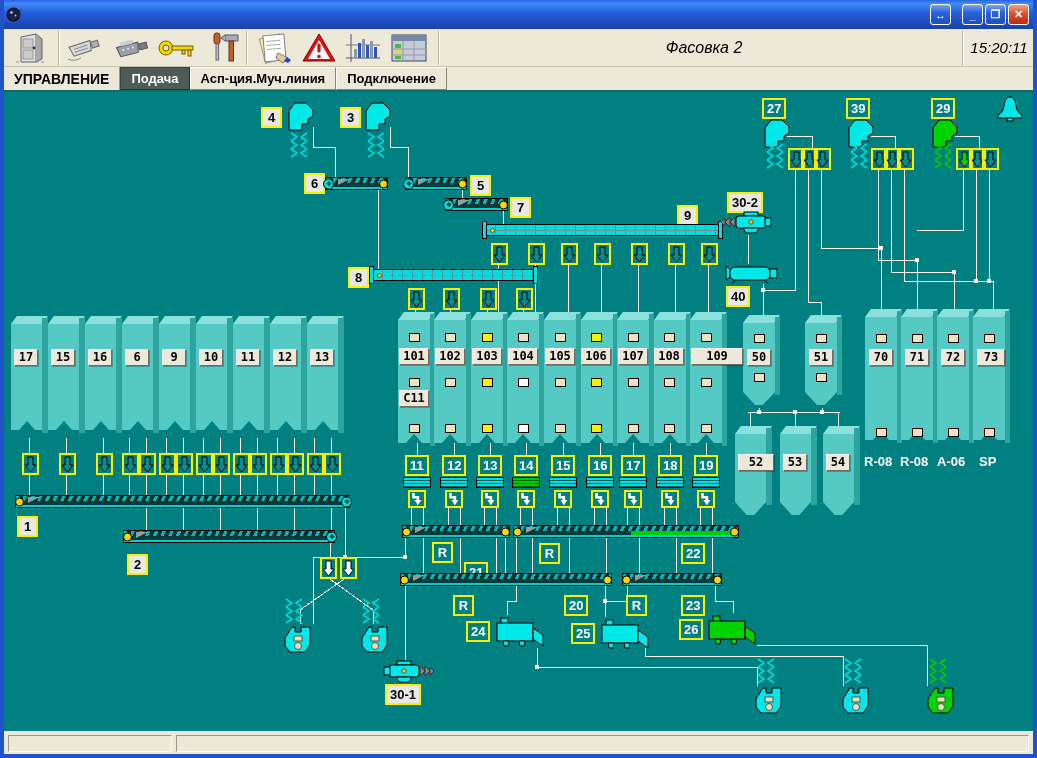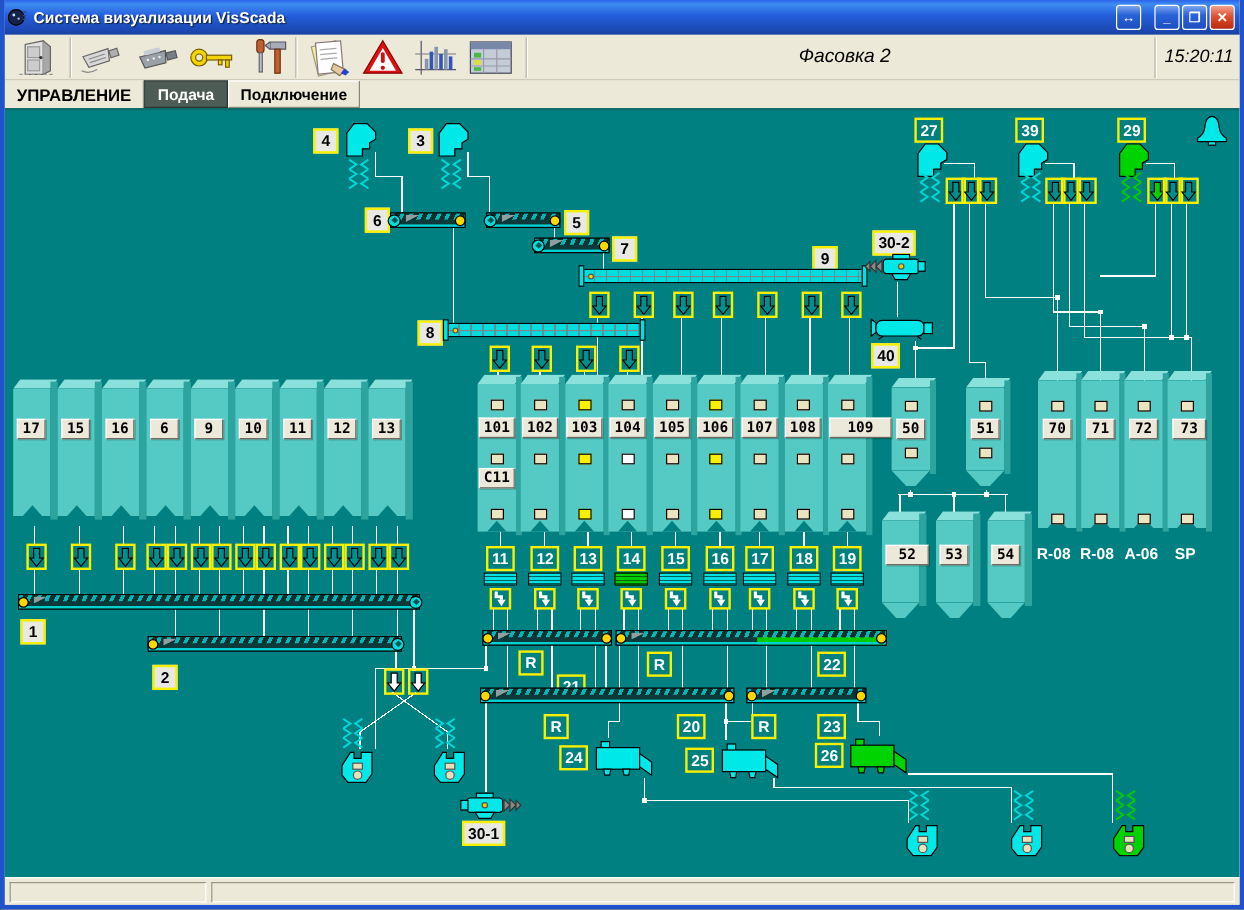--- a/index.html
+++ b/index.html
@@ -90,21 +90,20 @@
 <div id="window">
   <div id="titlebar">
     <span id="title-icon">
       <svg viewBox="0 0 17 17">
           <circle cx="7.5" cy="8.5" r="6.5" fill="#15234a" stroke="#000"></circle>
           <circle cx="5.5" cy="6.5" r="1.2" fill="#cfe0ff"></circle>
           <circle cx="9.5" cy="9.5" r="1" fill="#9fb8e8"></circle>
           <path d="M13 4 h3 M13 7 h3 M13 10 h3" stroke="#2a4a8a" stroke-width="1.2"></path>
         </svg>
     </span>
-    <span id="title-text">Система визуализации VisScada</span>
     <span id="win-buttons">
         <div class="winbtn gapafter">↔</div>
         <div class="winbtn">_</div>
         <div class="winbtn">❐</div>
         <div class="winbtn close">✕</div>
       </span>
   </div>
 
   <div id="toolbar">
     <span id="screen-title">Фасовка 2</span>
@@ -211,20 +210,21 @@
       </div>
       <div class="tbsep" style="left: 54px;"></div>
       <div class="tbsep" style="left: 242px;"></div>
       <div class="tbsep" style="left: 434px;"></div>
       <div class="tbsep" style="left: 958px;"></div>
     </div>
 
   <div id="tabbar">
     <div id="menu-label">УПРАВЛЕНИЕ</div>
   <div class="tab active">Подача</div>
+      <div class="tab">Асп-ция.Муч.линия</div>
       <div class="tab">Подключение</div>
     </div>
 
   <div id="canvas">
     <div id="topline"></div>
   <svg id="linesvg" width="1029" height="641" shape-rendering="crispEdges">
         <polyline points="309,37 309,57 331,57 331,87 " fill="none" stroke="#fff" stroke-width="1"></polyline>
         <polyline points="386,37 386,57 404,57 404,87 " fill="none" stroke="#fff" stroke-width="1"></polyline>
         <polyline points="374,100 374,181 " fill="none" stroke="#fff" stroke-width="1"></polyline>
         <polyline points="458,100 458,108 " fill="none" stroke="#fff" stroke-width="1"></polyline>

